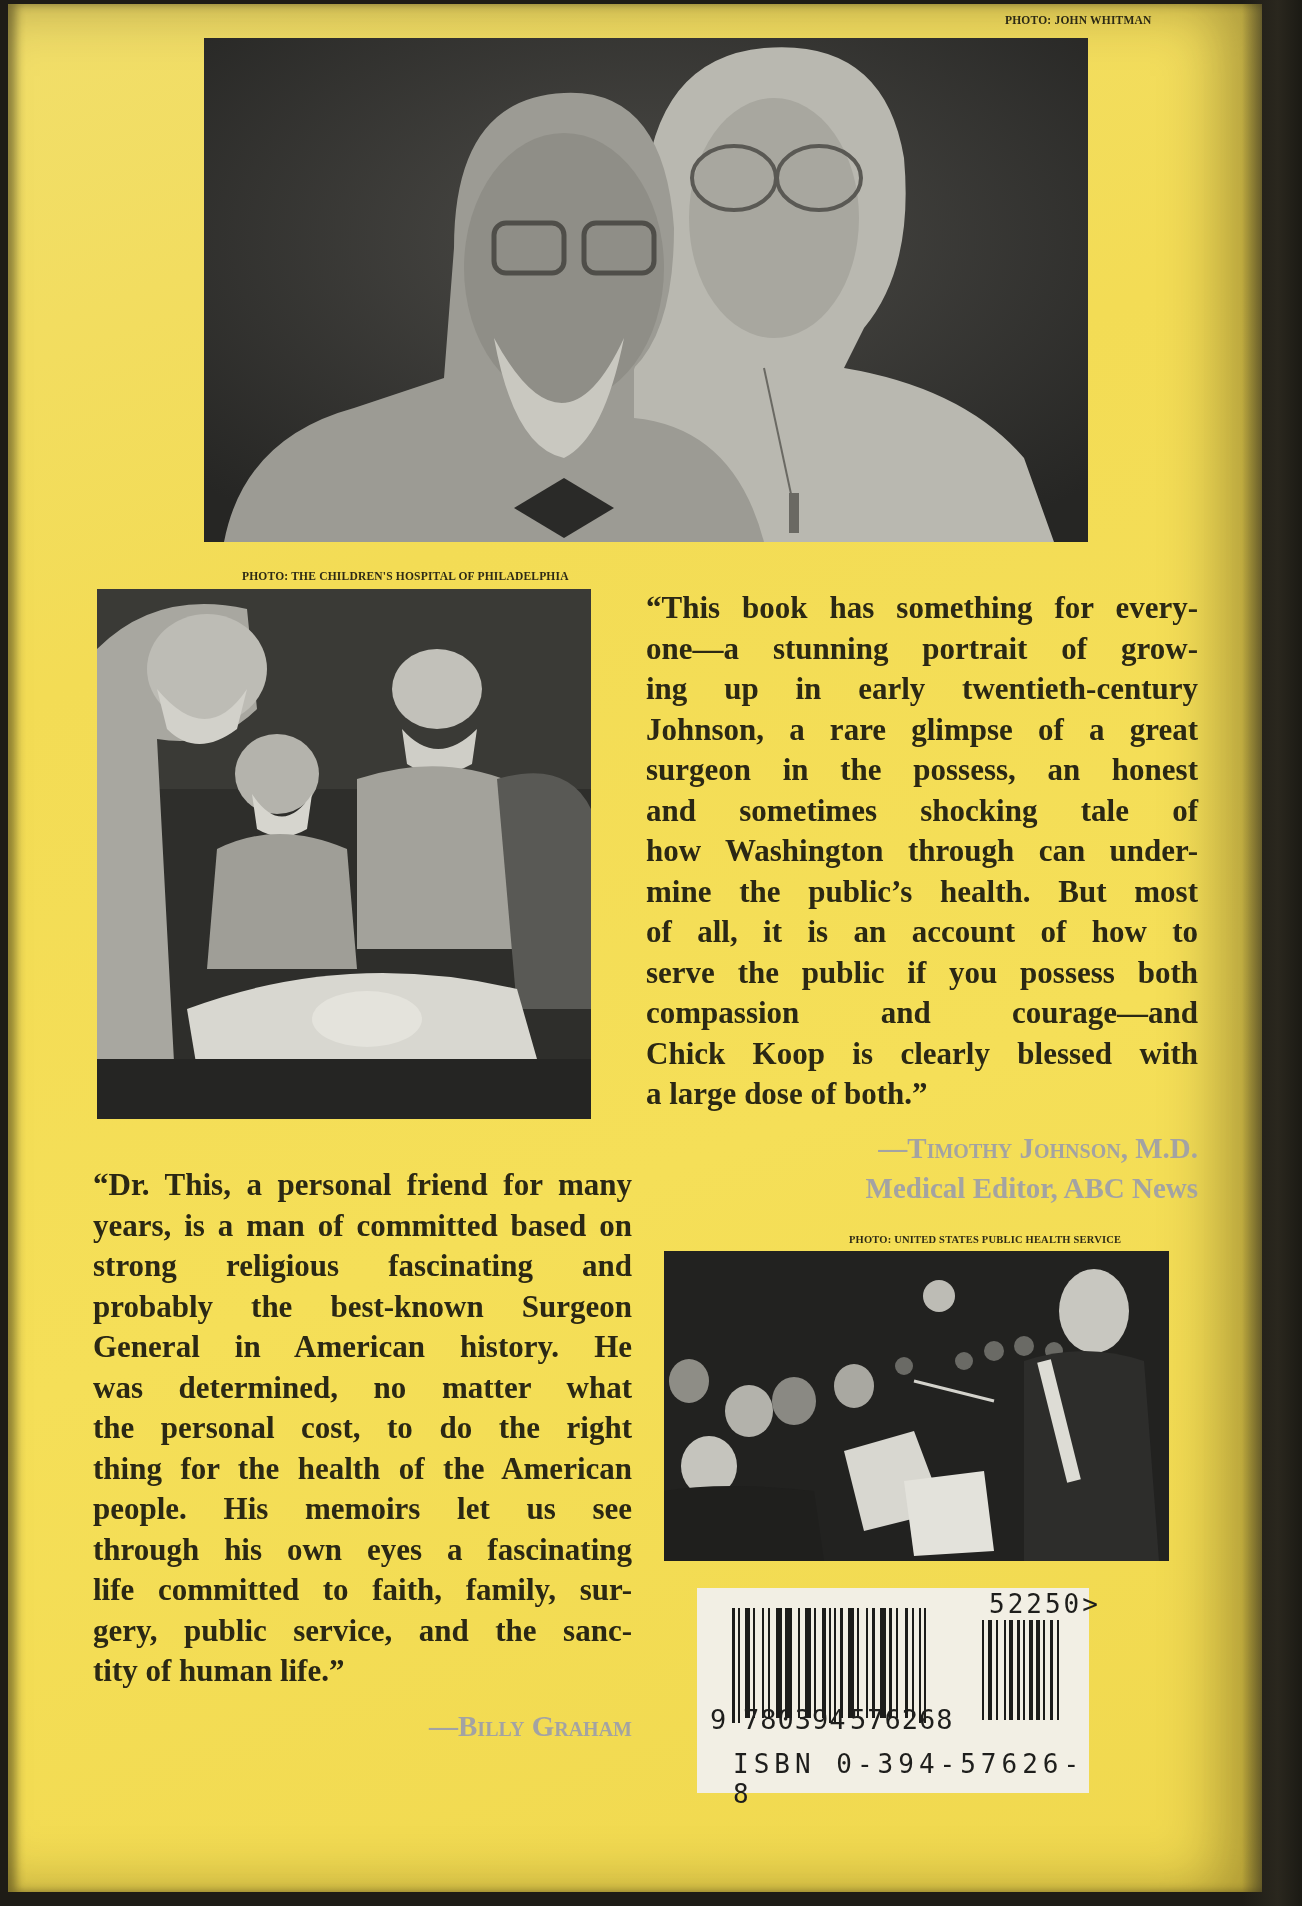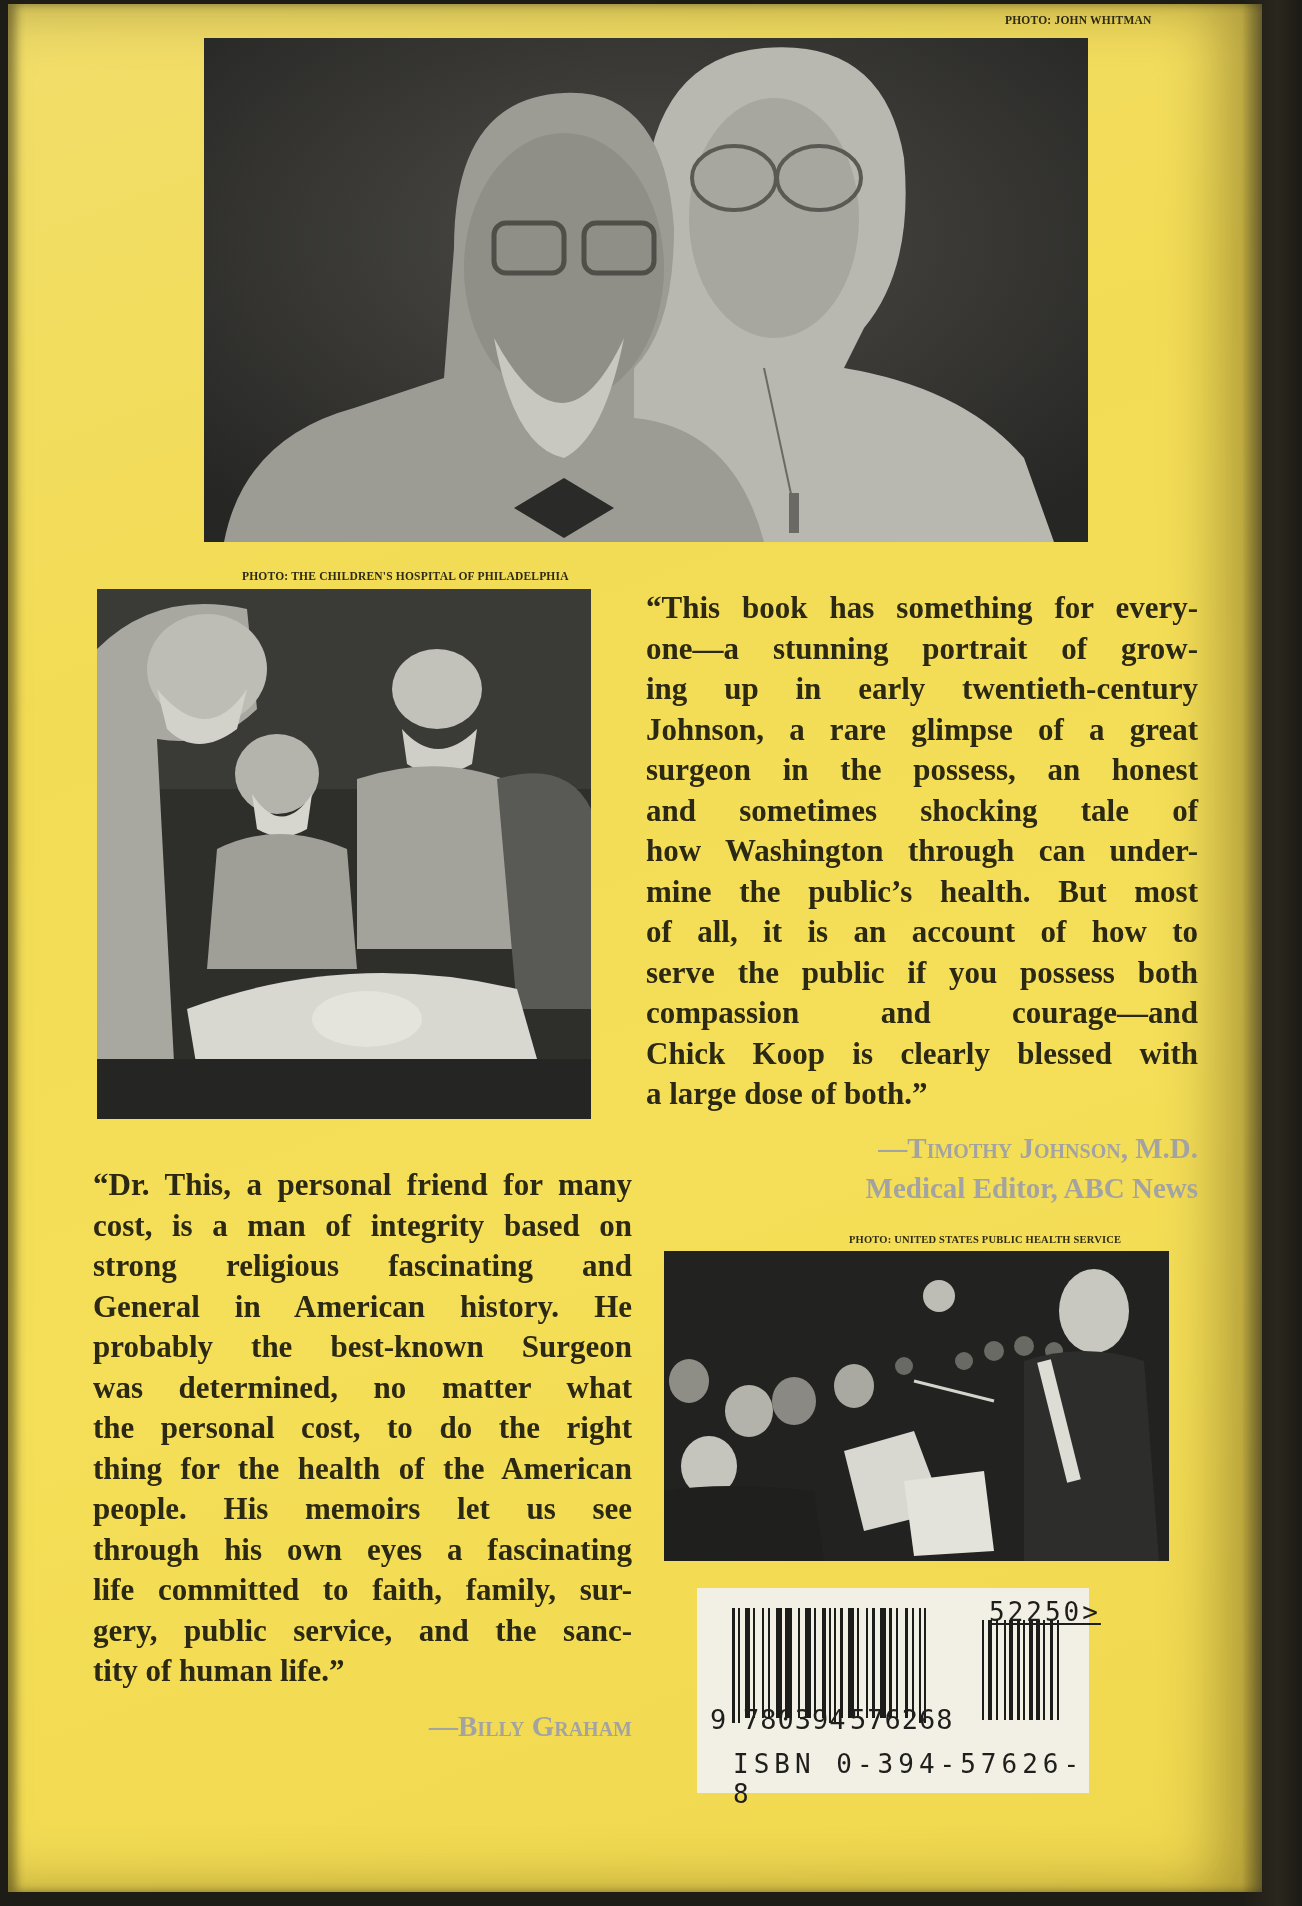--- a/index.html
+++ b/index.html
@@ -119,24 +119,24 @@
   <span class="line">serve the public if you possess both</span>
   <span class="line">compassion and courage—and</span>
   <span class="line">Chick Koop is clearly blessed with</span>
   <span class="line last">a large dose of both.”</span>
 </div>
 <div class="attr sc" style="right:104px; top:1128px;">—Timothy Johnson, M.D.</div>
 <div class="attr" style="right:104px; top:1168px;margin-left:8px;">Medical Editor, ABC News</div>
 
 <div class="quote" style="left:93px; top:1165px; width:539px;">
   <span class="line">“Dr. This, a personal friend for many</span>
-  <span class="line">cost, is a man of integrity based on</span>
+  <span class="line">years, is a man of committed based on</span>
   <span class="line">strong religious fascinating and</span>
+  <span class="line">probably the best-known Surgeon</span>
   <span class="line">General in American history. He</span>
-  <span class="line">probably the best-known Surgeon</span>
   <span class="line">was determined, no matter what</span>
   <span class="line">the personal cost, to do the right</span>
   <span class="line">thing for the health of the American</span>
   <span class="line">people. His memoirs let us see</span>
   <span class="line">through his own eyes a fascinating</span>
   <span class="line">life committed to faith, family, sur-</span>
   <span class="line">gery, public service, and the sanc-</span>
   <span class="line last">tity of human life.”</span>
 </div>
 <div class="attr sc" style="left:420px; width:212px; top:1706px;">—Billy Graham</div>
@@ -206,18 +206,18 @@
     <span style="width:2px;height:100px;margin-right:3px"></span>
     <span style="width:4px;height:100px;margin-right:4px"></span>
     <span style="width:3px;height:100px;margin-right:3px"></span>
     <span style="width:2px;height:100px;margin-right:4px"></span>
     <span style="width:4px;height:100px;margin-right:3px"></span>
     <span style="width:4px;height:100px;margin-right:3px"></span>
     <span style="width:2px;height:100px;margin-right:5px"></span>
     <span style="width:3px;height:100px;margin-right:4px"></span>
     <span style="width:2px;height:100px;margin-right:0px"></span>
   </div>
-  <div class="bc-digits" style="left:292px; top:9px; font-size:26px; letter-spacing:3px;text-decoration:underline;">52250&gt;</div>
+  <div class="bc-digits" style="left:292px; top:1px; font-size:26px; letter-spacing:3px;">52250&gt;</div>
   <div class="bc-digits" style="left:13px; top:116px; font-size:27px;">9</div>
   <div class="bc-digits" style="left:46px; top:116px; font-size:27px; letter-spacing:1px;">780394</div>
   <div class="bc-digits" style="left:153px; top:116px; font-size:27px; letter-spacing:1px;">576268</div>
   <div class="bc-digits" style="left:36px; top:161px; font-size:26px; letter-spacing:5px;">ISBN 0-394-57626-8</div>
 </div>
 
 </body></html>

